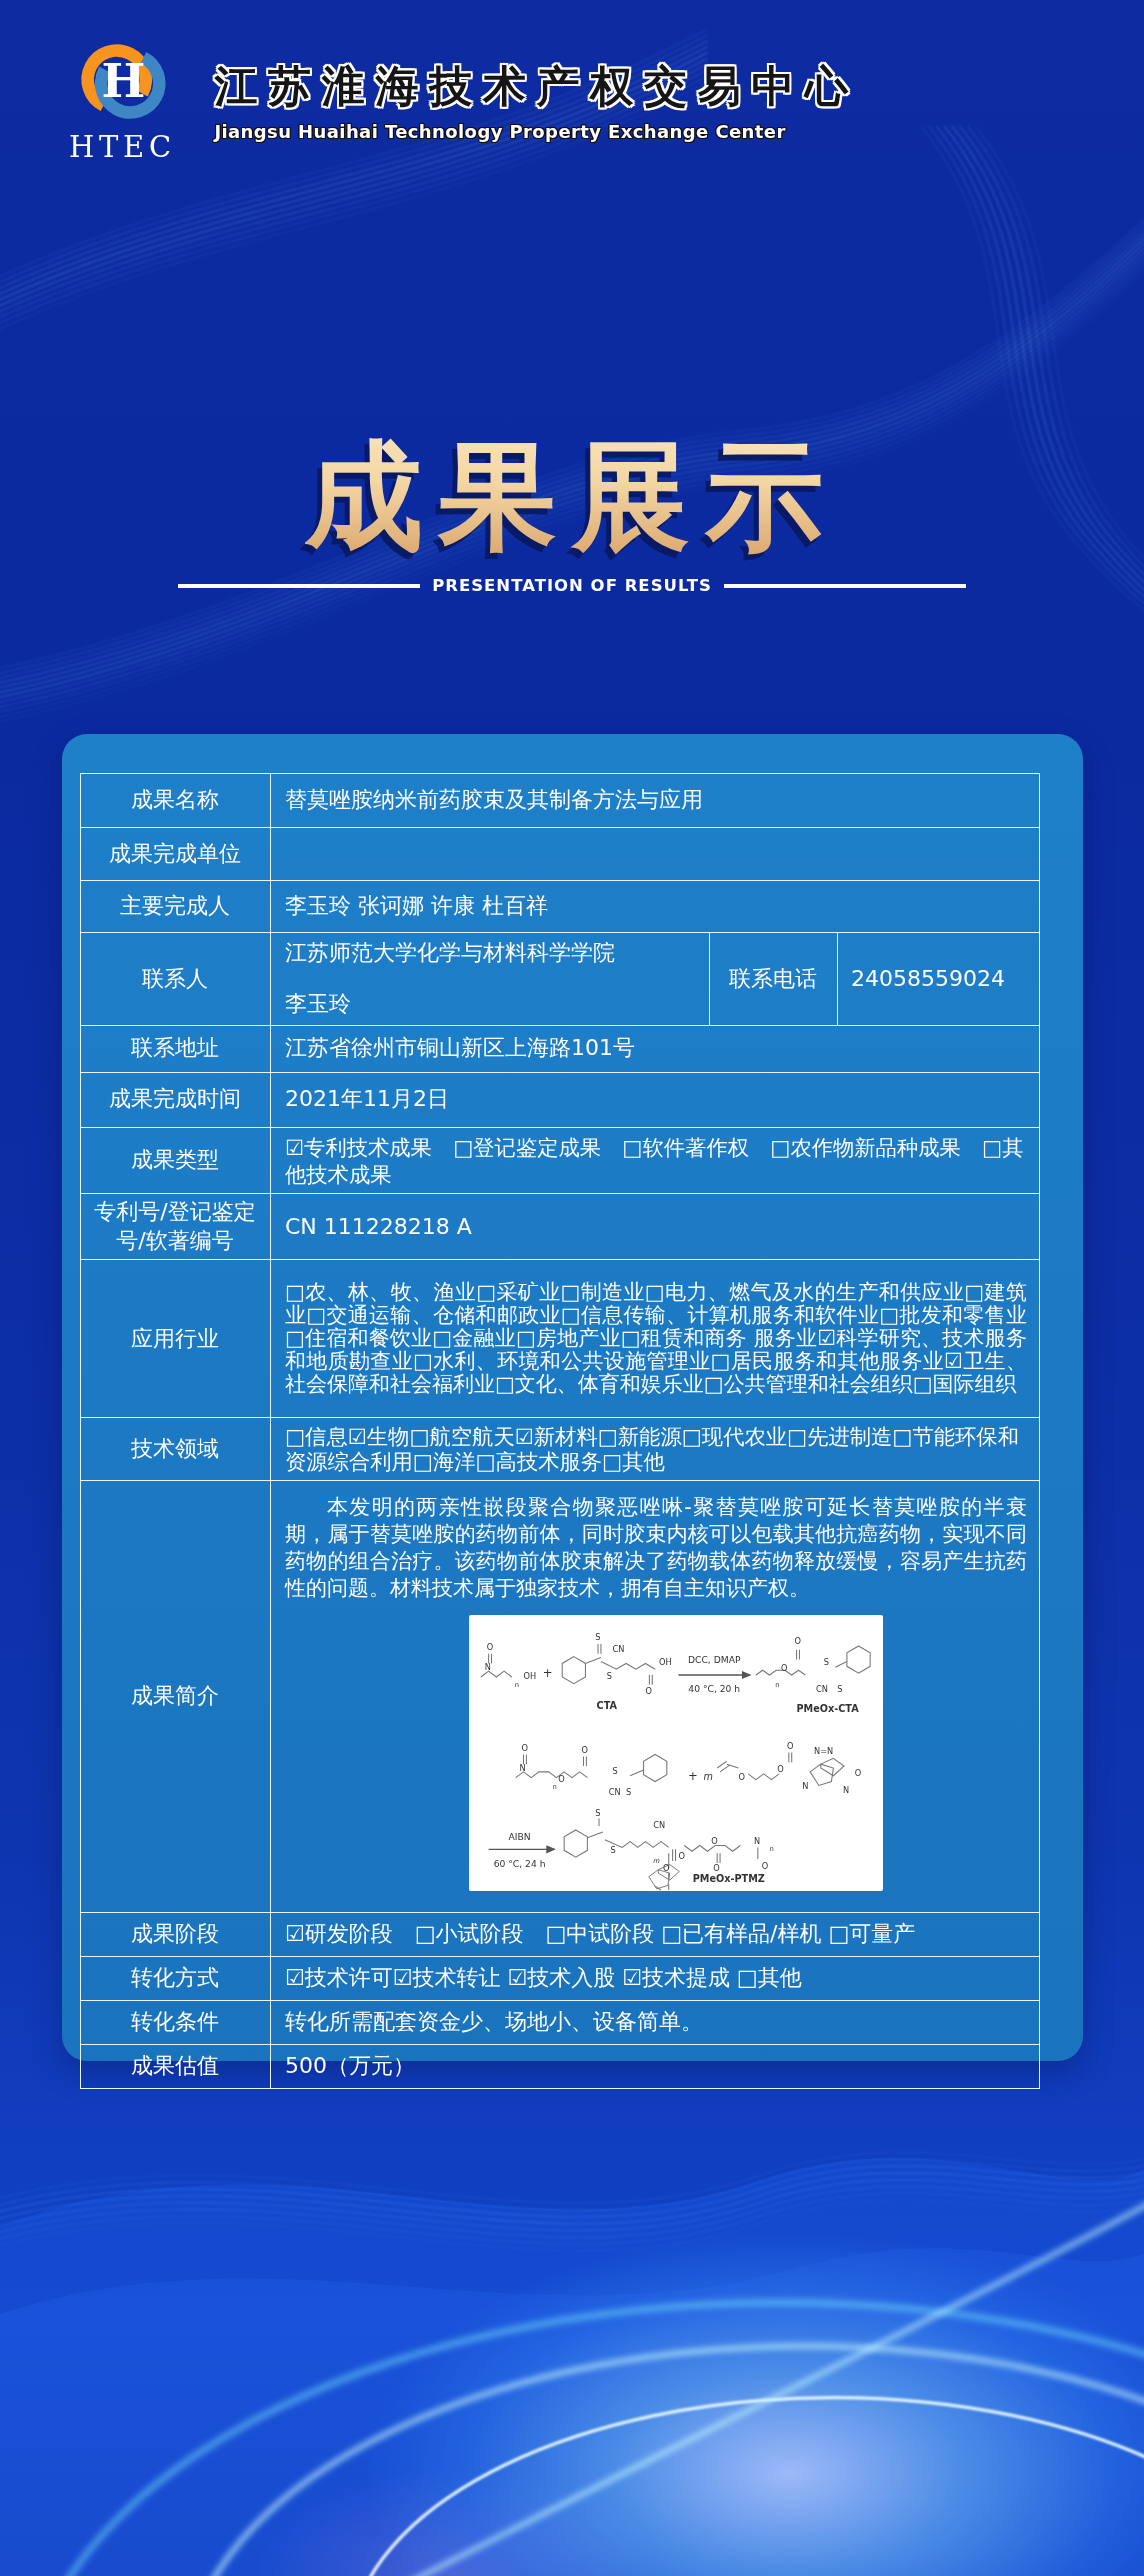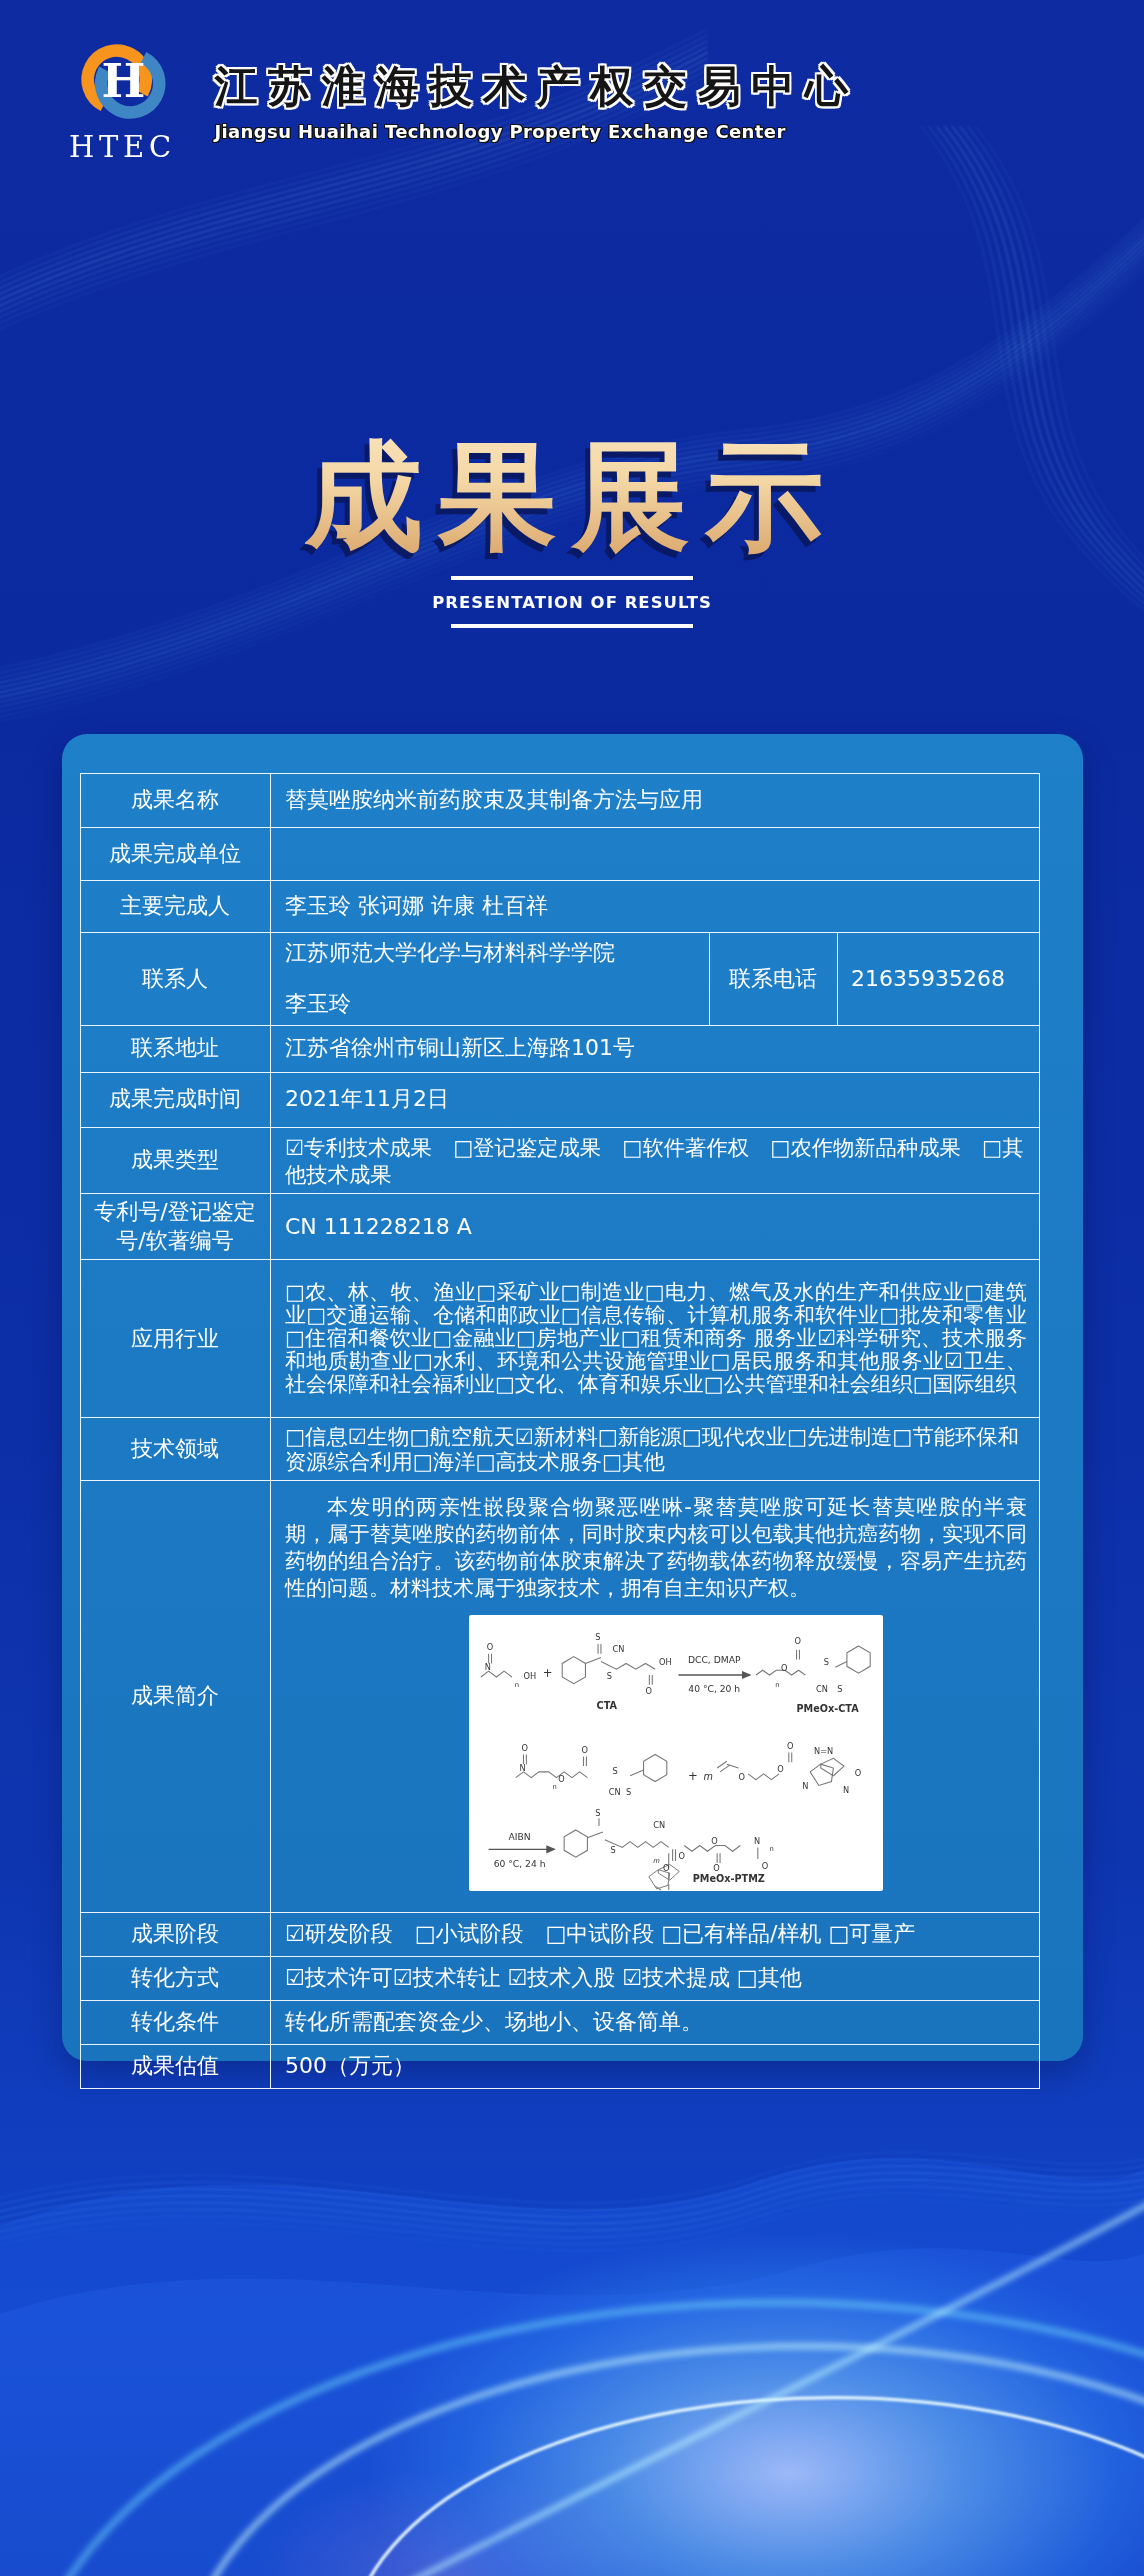--- a/index.html
+++ b/index.html
@@ -31,21 +31,21 @@
 
   
   .banner{ position:absolute; left:0; top:423px; width:100%; text-align:center; }
   .banner-title{
     display:inline-block; font-size:118px; font-weight:900; letter-spacing:15.5px; line-height:1.25;
     background:linear-gradient(180deg,#fae4bd 0%,#efc brown 0%,#f3d6a4 40%,#d7a065 100%);
     background:linear-gradient(180deg,#fae4bd 0%,#f3d6a4 40%,#d7a065 100%);
     -webkit-background-clip:text; background-clip:text; color:transparent;
     filter:drop-shadow(-4.8px 6.8px 0 rgba(8,22,92,.85));
   }
-  .banner-sub{ margin-top:5.8px; display:flex; align-items:center; justify-content:center; gap:12.6px;flex-direction:column; }
+  .banner-sub{ margin-top:5.8px; display:flex; align-items:center; justify-content:center; gap:12.6px; }
   .banner-sub .line{ width:242px; height:3.9px; background:#fff; }
   .sub-text{ color:#fff; font-weight:bold; font-size:16.5px; letter-spacing:1px; }
 
   
   .panel{
     position:absolute; left:62px; top:734px; width:1021px; height:1327px;
     background:linear-gradient(180deg,#1e80c9,#1a73bd);
     border-radius:25px; box-shadow:0 11.6px 31px rgba(0,0,40,.25);
   }
   .tbl{ position:absolute; left:17.5px; top:39px; width:960px; border:1.9px solid #eaf4fb; }
@@ -194,21 +194,21 @@
         <div class="val">李玉玲 张诃娜 许康 杜百祥</div>
       </div>
 
       <div class="row" style="min-height:76px">
         <div class="lab">联系人</div>
         <div class="val contact-main">
           <div>江苏师范大学化学与材料科学学院</div>
           <div>李玉玲</div>
         </div>
         <div class="sub-lab" style="border-right:none">联系电话</div>
-        <div class="sub-val" style="border-left:1.9px solid #eaf4fb">21635935268</div>
+        <div class="sub-val" style="border-left:1.9px solid #eaf4fb">24058559024</div>
       </div>
 
       <div class="row" style="min-height:47px">
         <div class="lab">联系地址</div>
         <div class="val">江苏省徐州市铜山新区上海路101号</div>
       </div>
 
       <div class="row" style="min-height:55px">
         <div class="lab">成果完成时间</div>
         <div class="val">2021年11月2日</div>

